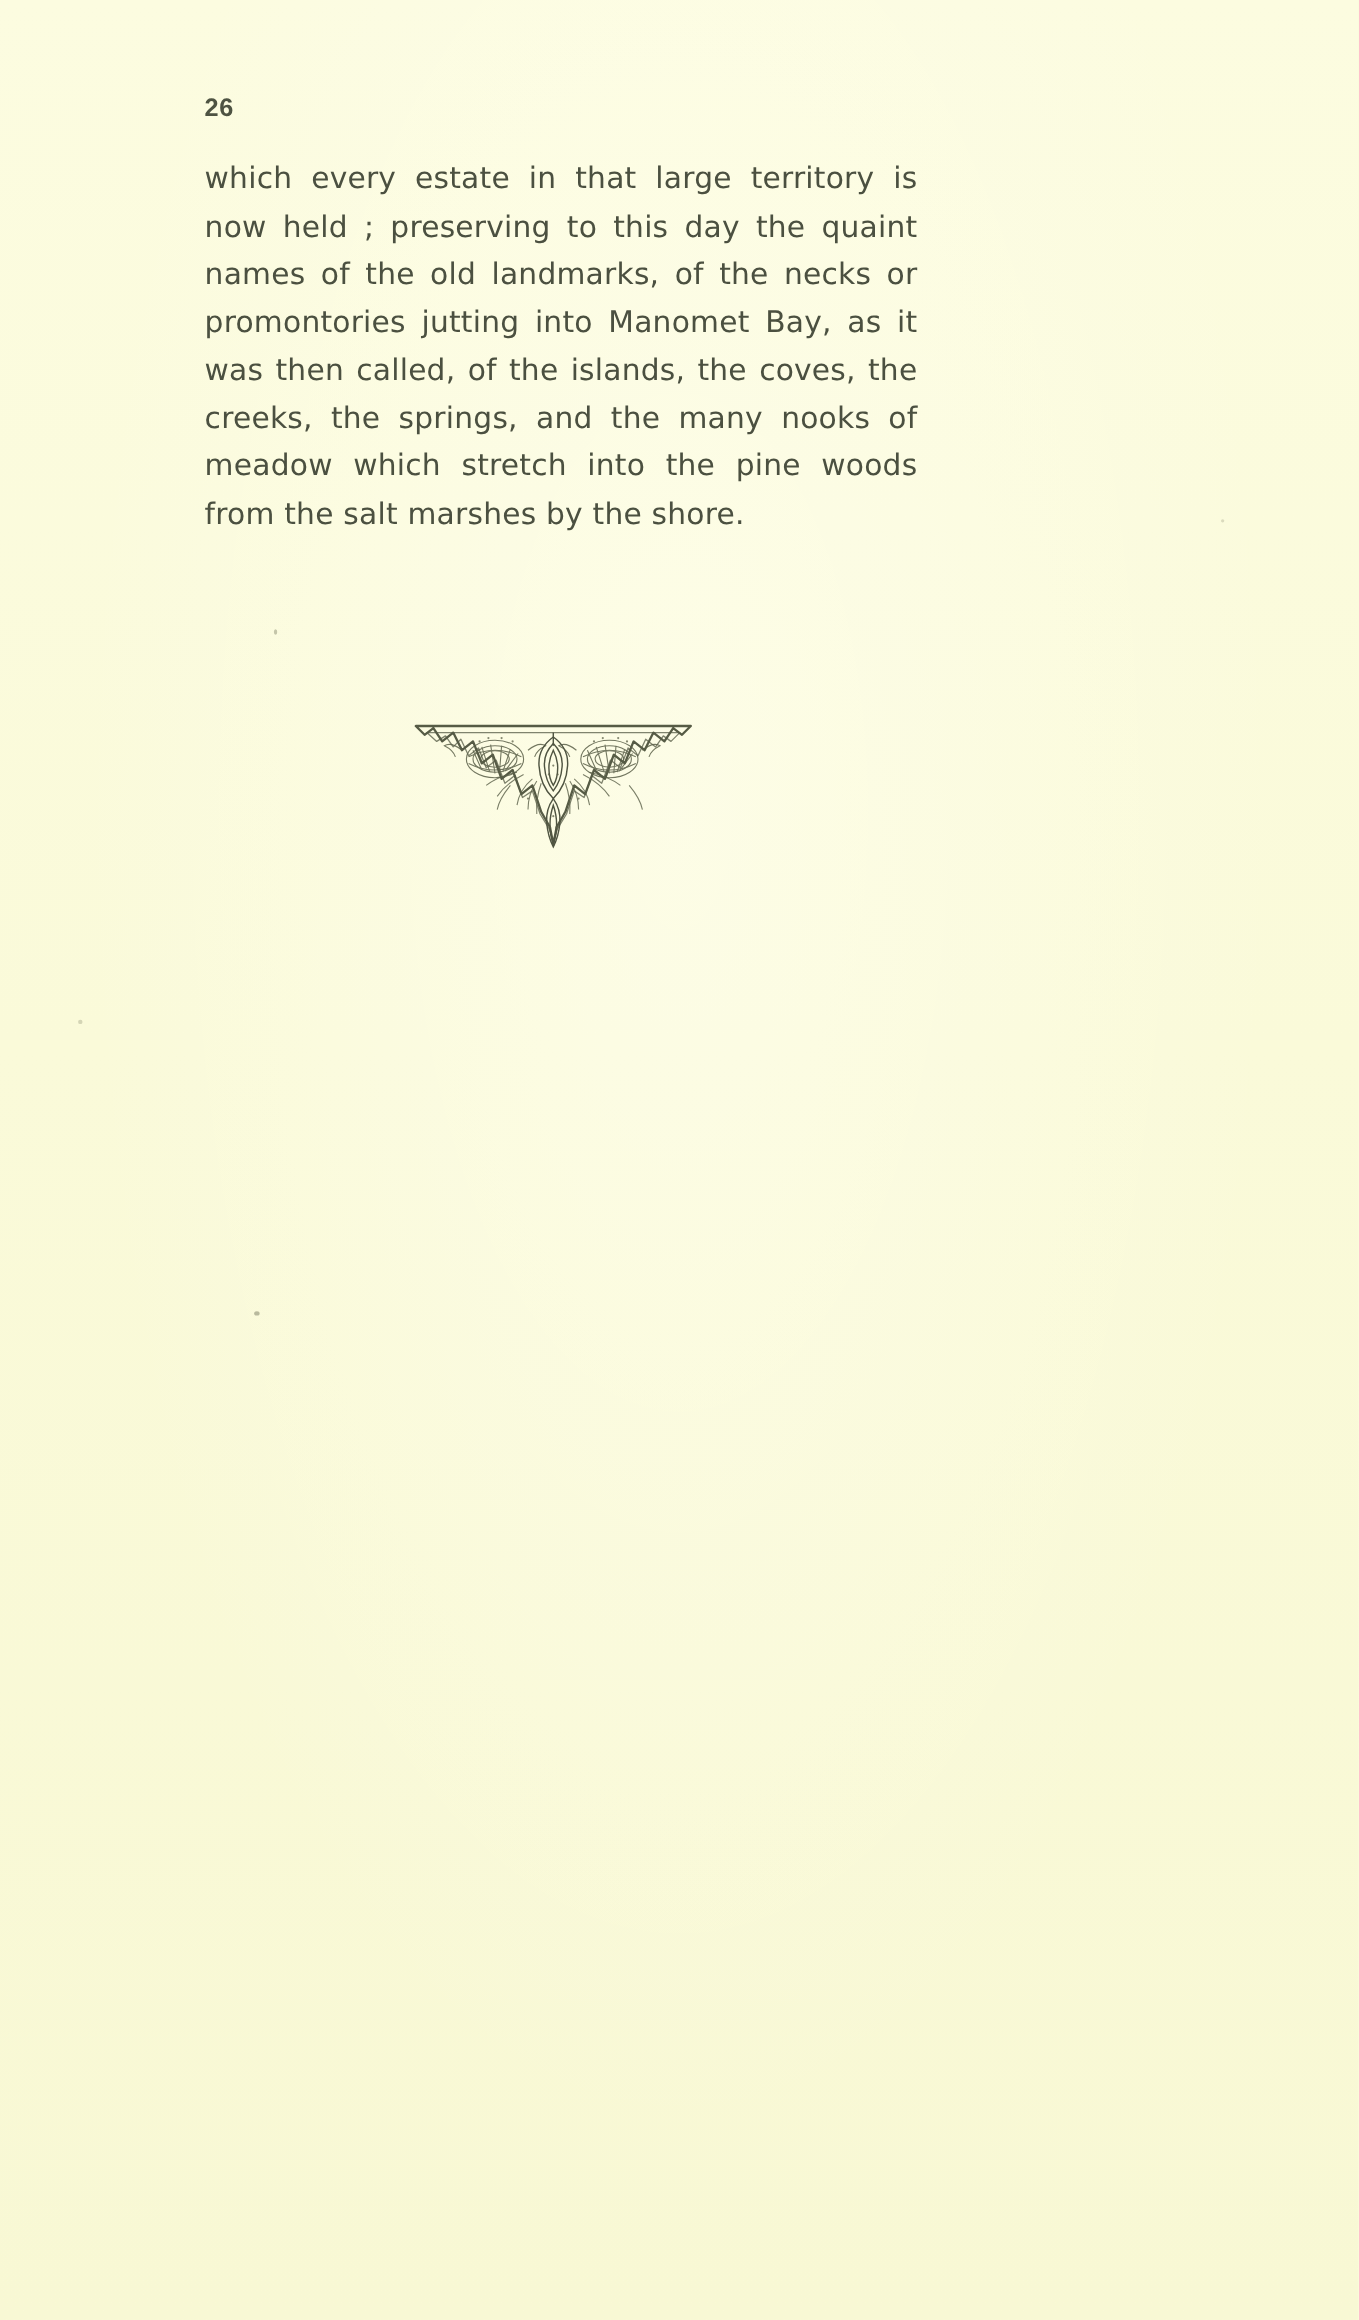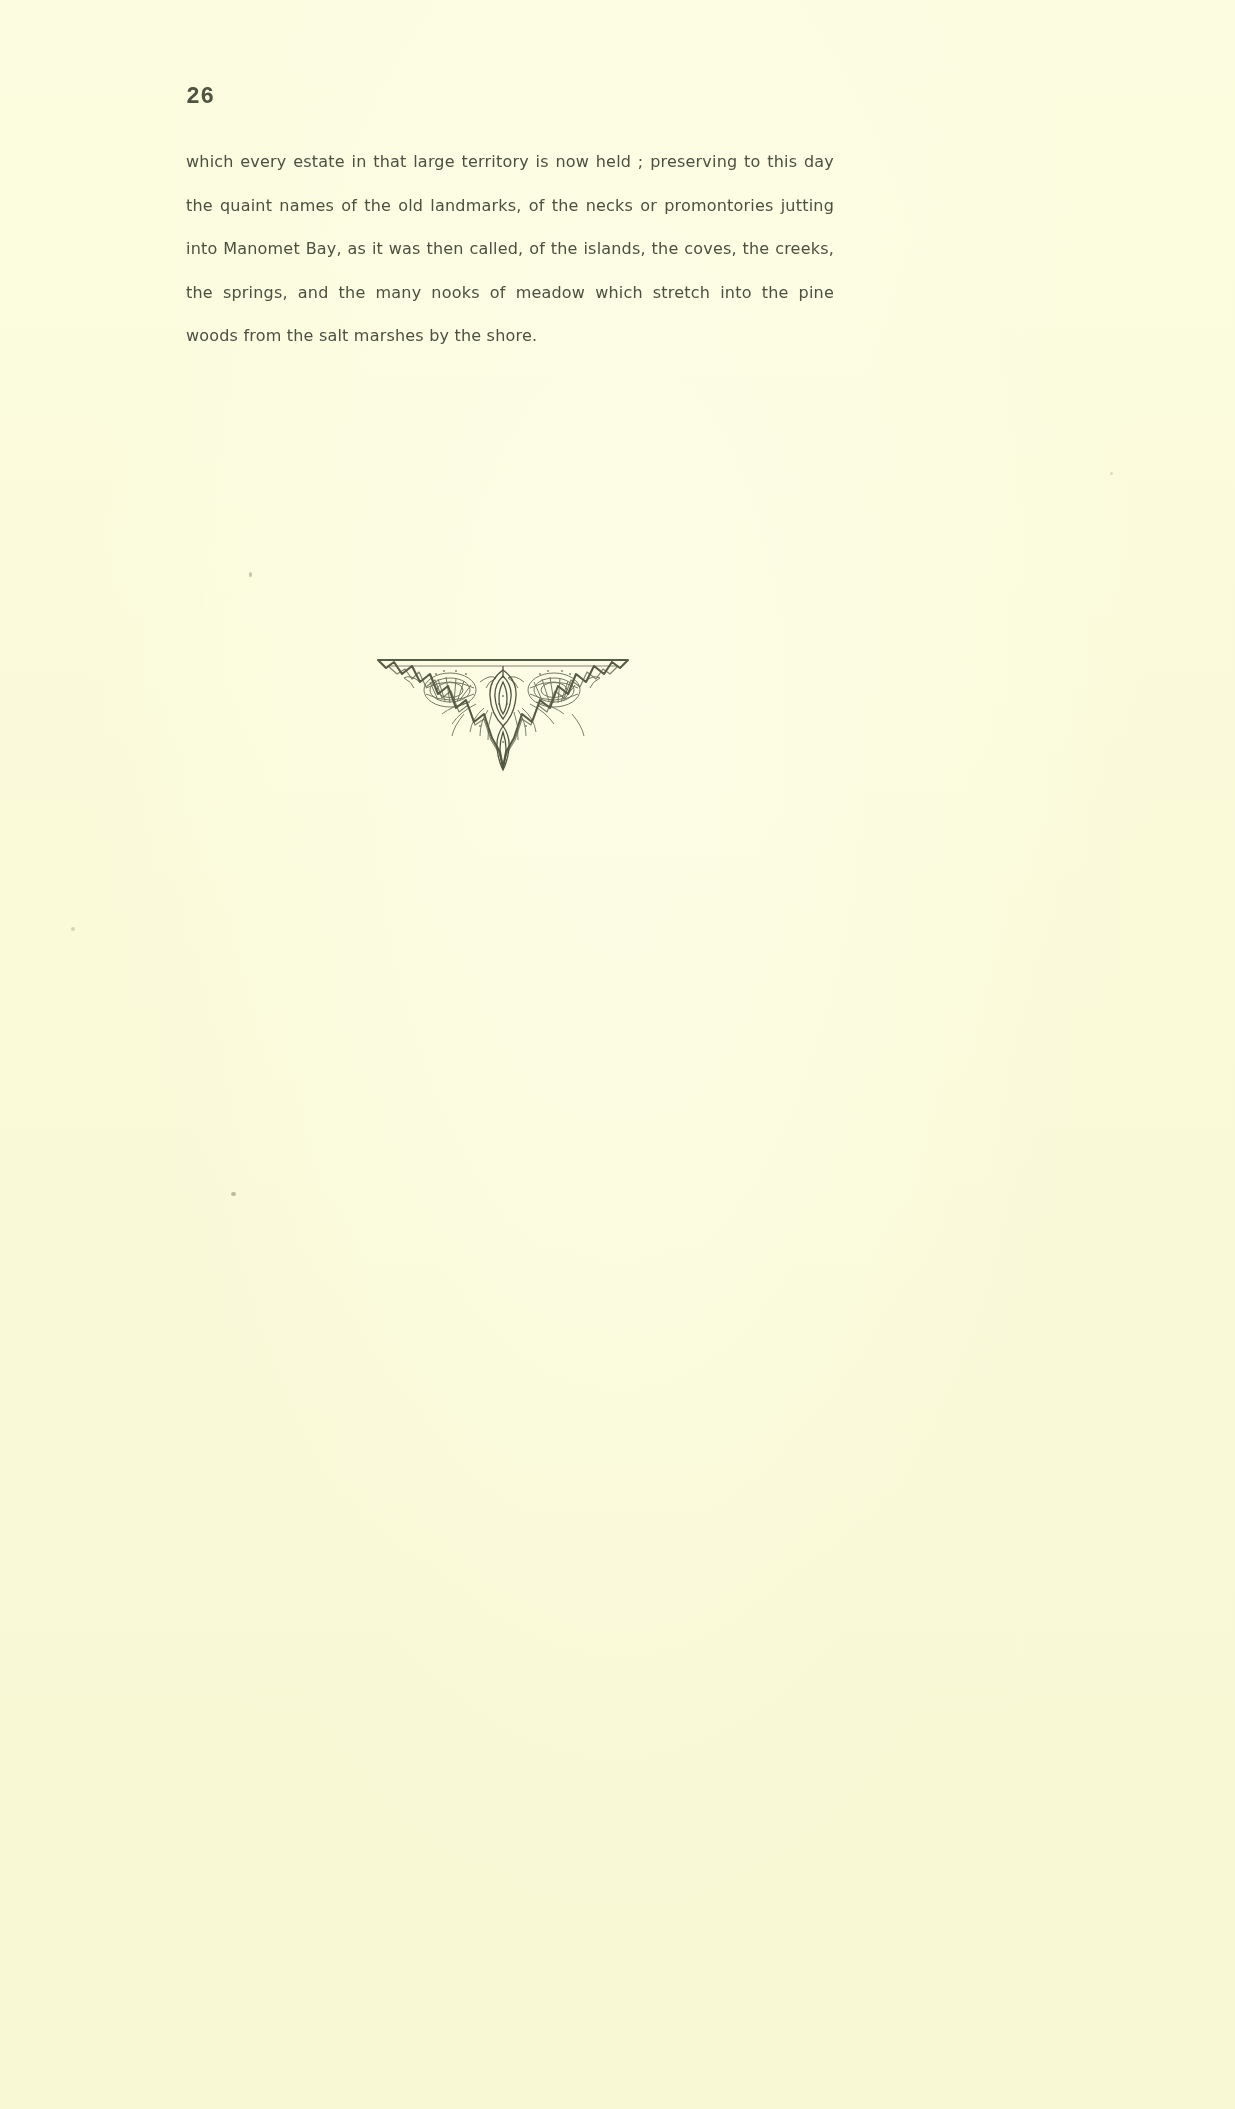--- a/index.html
+++ b/index.html
@@ -28,21 +28,21 @@
     position: absolute;
     inset: 0;
   }
   .content {
     position: absolute;
     left: 186px;
     top: 84px;
     width: 648px;
   }
   .running-head {
-    font-family: Liberation Mono, monospace;
+    font-family: Liberation Sans, sans-serif;
     font-style: italic;
     font-weight: bold;
     font-size: 21.5px;
     letter-spacing: 1.4px;
     color: #4e5342;
     white-space: nowrap;
     display: flex;
     align-items: flex-start;
   }
   .folio {
@@ -54,21 +54,21 @@
   }
   .head-title {
     font-style: italic;
     font-weight: bold;
     font-size: 21px;
     letter-spacing: 1.7px;
   }
   .body-text {
     margin-top: 30px;
     font-family: "DejaVu Sans", sans-serif;
-    font-size: 16px;
+    font-size: 27px;
     line-height: 43.5px;
     color: #4b5040;
     text-align: justify;
     text-justify: inter-word;
     letter-spacing: 0.2px;
   }
   .body-text p {
     margin: 0;
   }
   .ornament-wrap {

